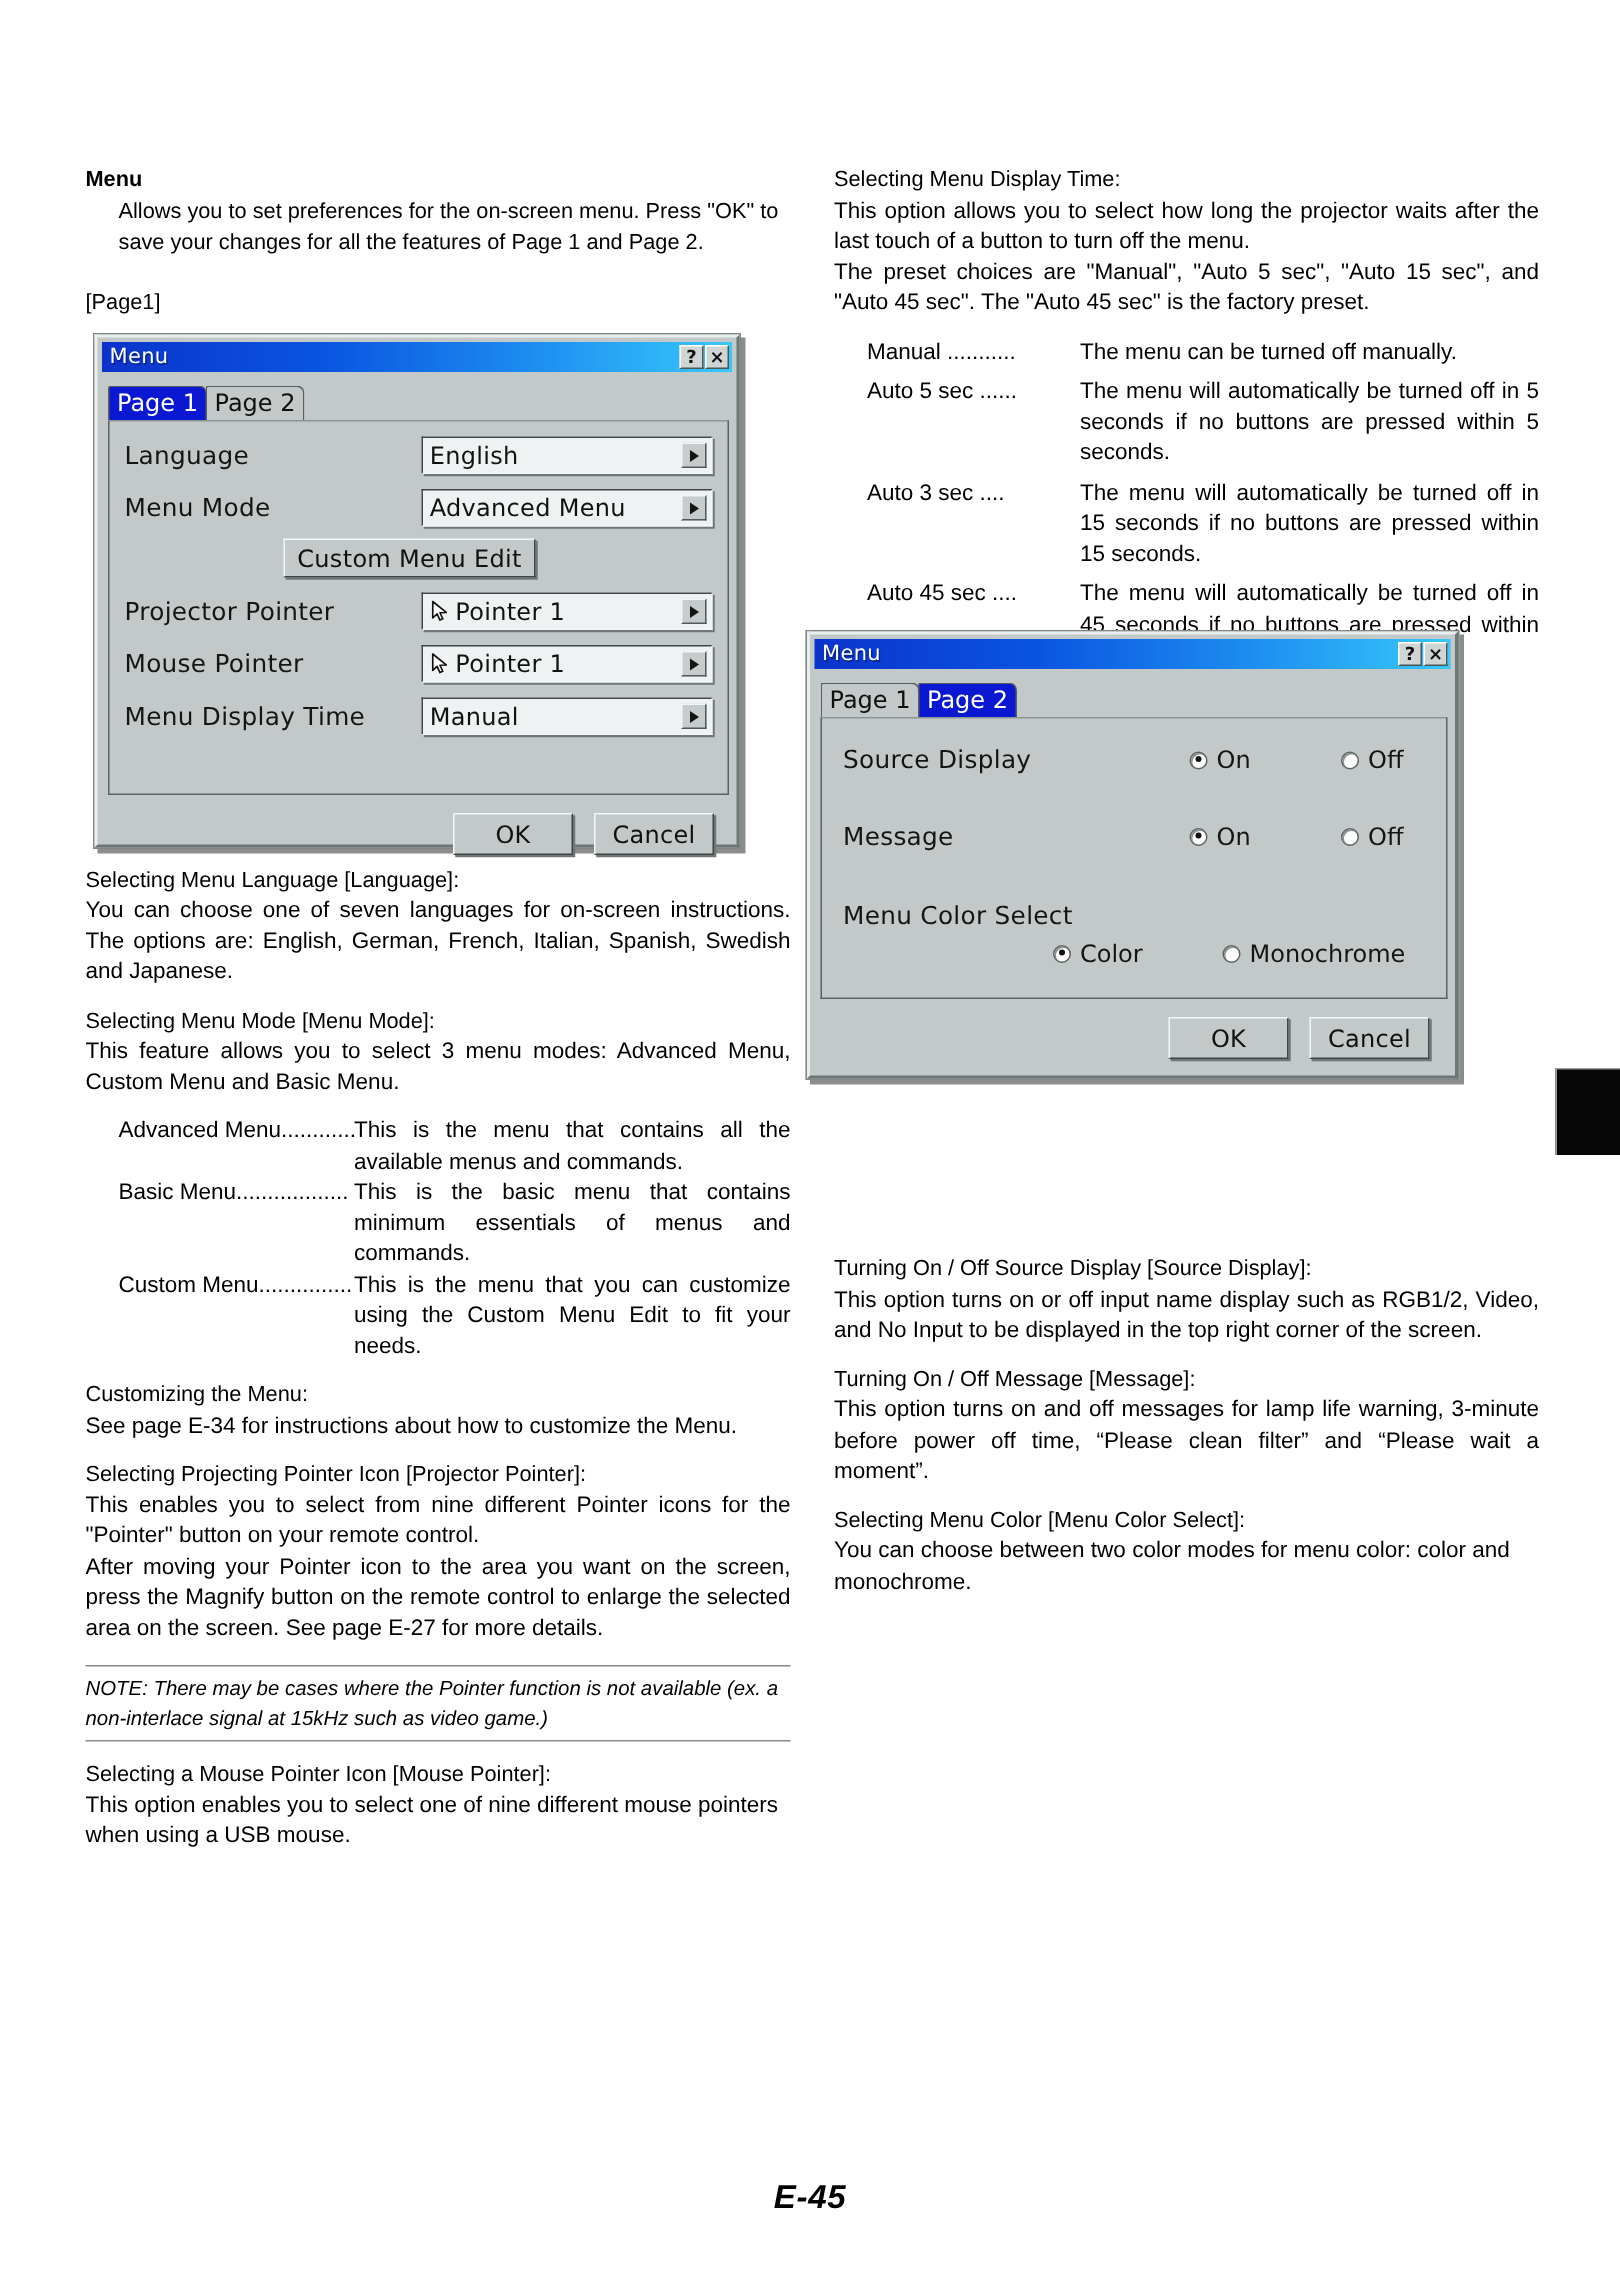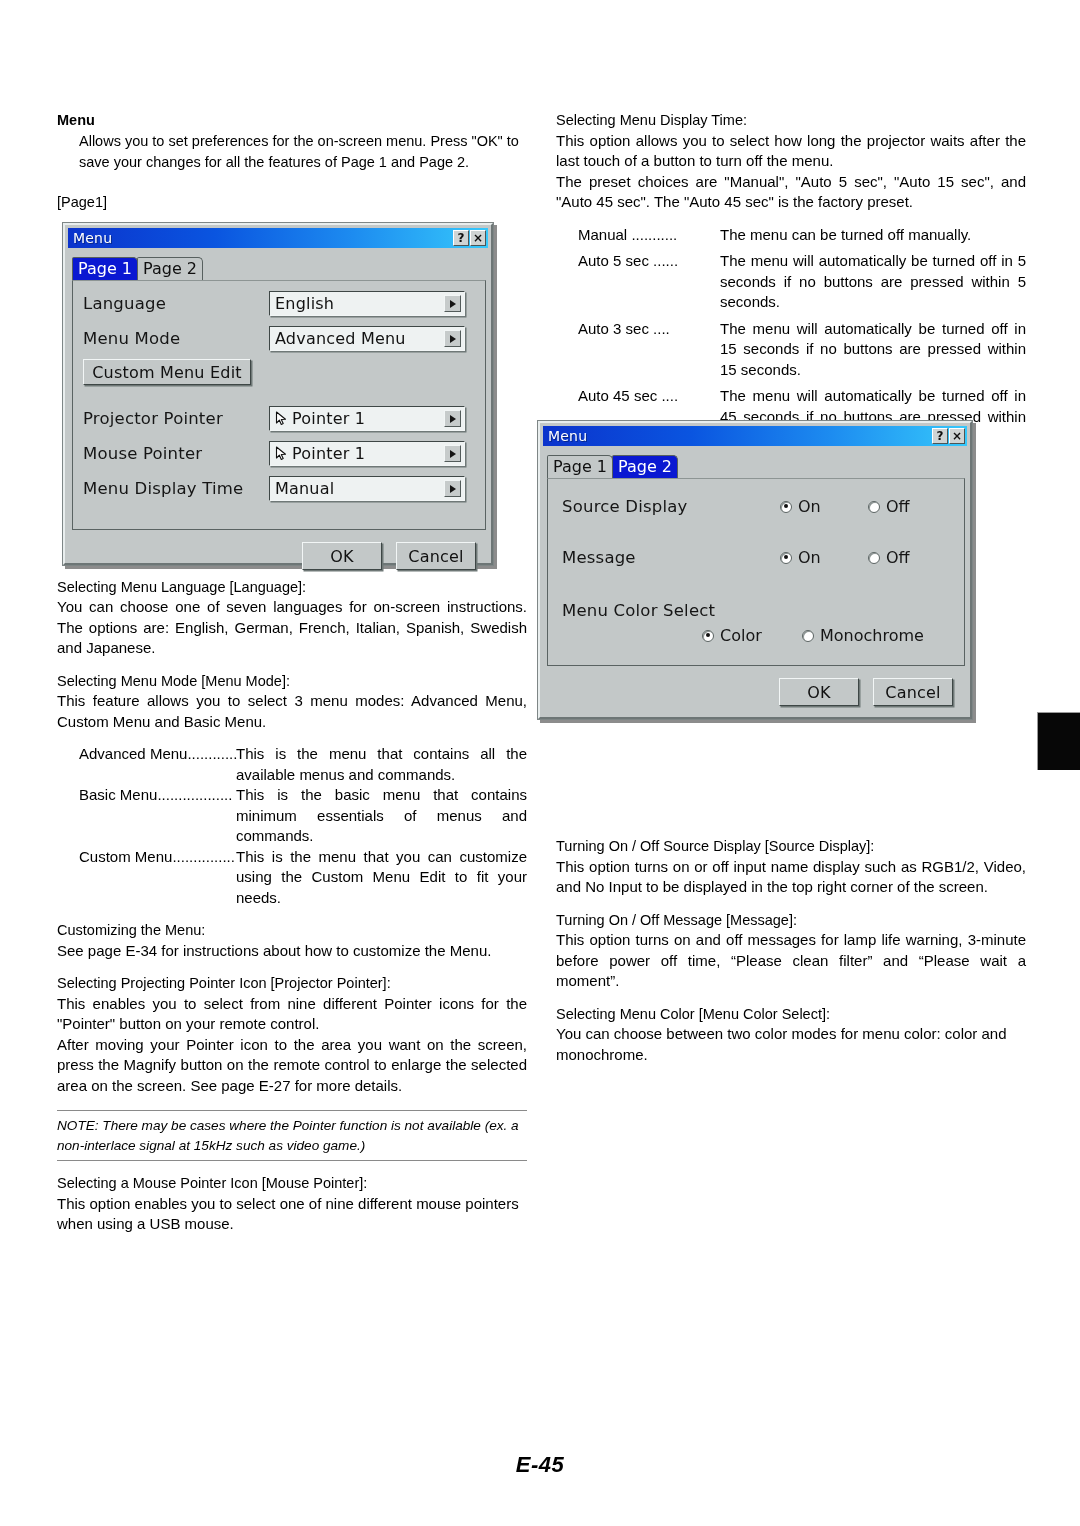--- a/index.html
+++ b/index.html
@@ -165,20 +165,21 @@
     margin: 0 2px 0 4px;
     border: 1.6px solid #5a6362;
     border-top-color: #8d9594;
     background: #c3c8c8;
     box-sizing: border-box;
   }
 
   .row {
     display: flex;
     align-items: center;
+    gap: 13px;
   }
   .lbl {
     font-size: 16.5px;
     color: #151515;
     letter-spacing: 0.2px;
   }
   .combo {
     position: relative;
     background: #eef2f2;
     border: 1.6px solid #3e4746;
@@ -417,21 +418,21 @@
         <div class="row" style="margin-bottom:8px;">
           <div class="lbl" style="width:186px">Menu Mode</div>
           <div class="combo" style="width:196px">
             <div class="cval">Advanced Menu</div>
             <div class="arrowbtn">
                 <div class="tri"></div>
               </div>
           </div>
         </div>
 
-        <div class="row" style="justify-content:flex-start; margin-bottom:21px; padding-right:12px;">
+        <div class="row" style="justify-content:center; margin-bottom:10px; padding-right:12px;">
           <div class="btn" style="width:168px; height:26px;">Custom Menu Edit</div>
         </div>
 
         <div class="row" style="margin-bottom:10px;">
           <div class="lbl" style="width:186px">Projector Pointer</div>
           <div class="combo" style="width:196px">
             <div class="cval">
               <span class="ptr-glyph">
                 <svg width="13" height="15" viewBox="0 0 13 15">
                     <path d="M1.5 1 L1.5 12 L4.4 9.2 L6.3 13.4 L8.2 12.5 L6.3 8.5 L10.5 8.3 Z" fill="#ffffff" stroke="#111" stroke-width="1.1" stroke-linejoin="round"></path>

